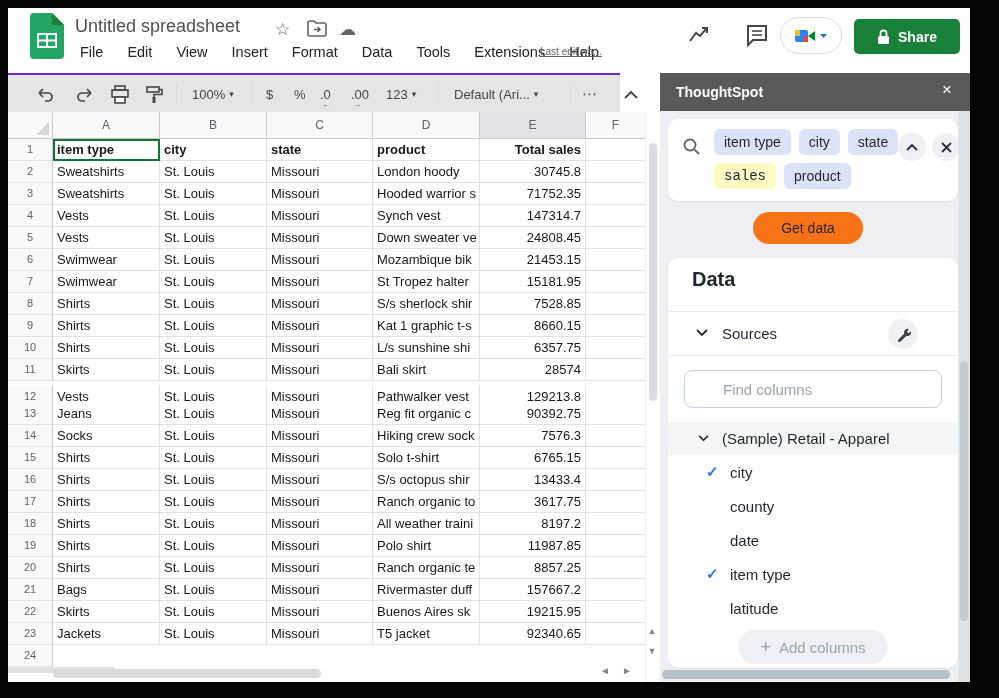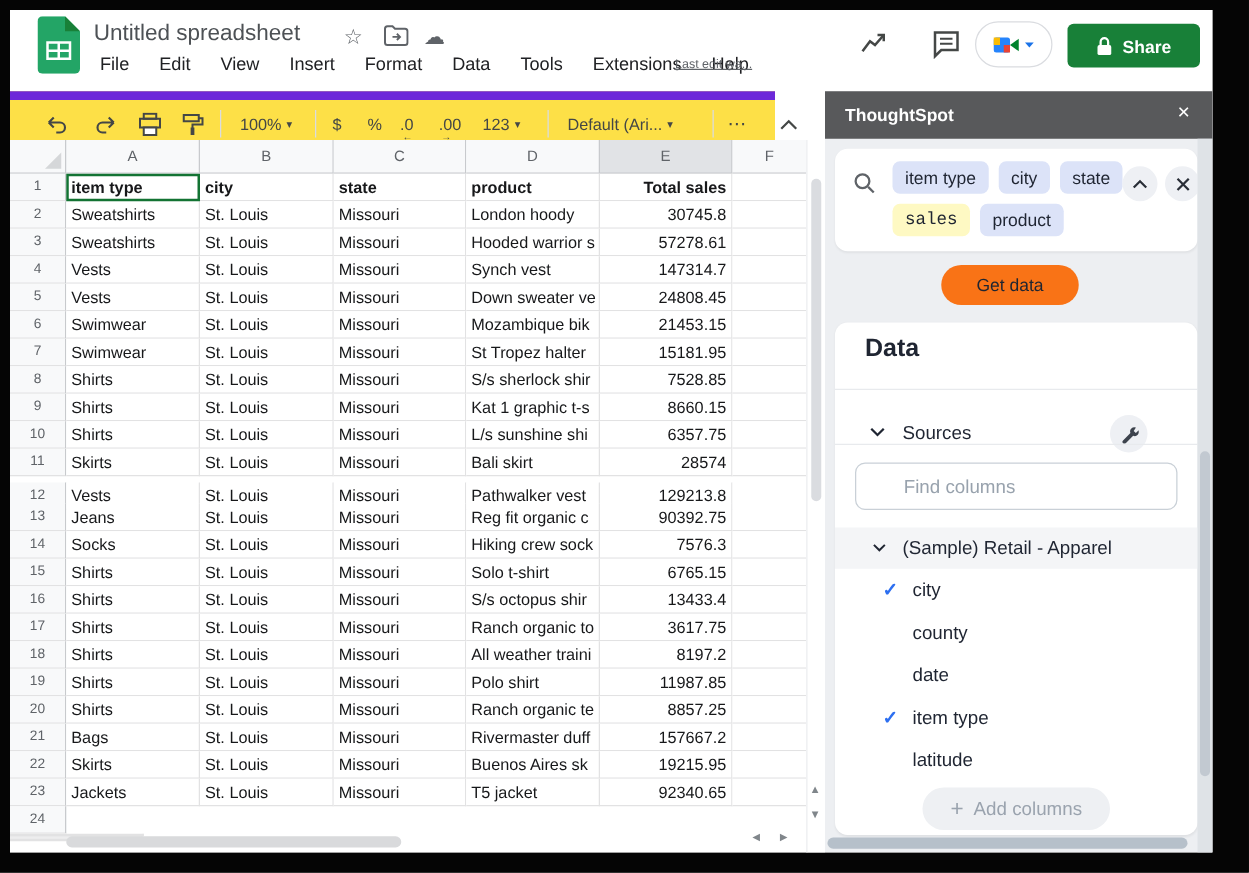--- a/index.html
+++ b/index.html
@@ -15,21 +15,21 @@
   #menu-bar{position:absolute;left:72px;top:36px;display:flex;gap:24px;font-size:14.5px;color:#202124;}
   .menu-item{cursor:pointer;}
   #last-edit{position:absolute;left:532px;top:38px;font-size:10px;color:#5f6368;text-decoration:underline;white-space:nowrap;}
   .hdr-ic{position:absolute;top:14px;cursor:pointer;}
   #meet-pill{position:absolute;left:772px;top:9px;width:62px;height:37px;border:1px solid #dadce0;border-radius:19px;
              display:flex;align-items:center;justify-content:center;gap:3px;background:#fff;cursor:pointer;box-sizing:border-box;}
   #share-btn{position:absolute;left:846px;top:11px;width:106px;height:35px;background:#188038;border-radius:5px;
              display:flex;align-items:center;justify-content:center;gap:8px;color:#fff;font-size:14px;font-weight:bold;cursor:pointer;}
 
   
-  #toolbar{position:absolute;left:0;top:65px;width:612px;height:39px;background:#fde047;border-top:7px solid #6d28d9;box-sizing:border-box;}
+  #toolbar{position:absolute;left:0;top:65px;width:612px;height:39px;background:#e5e5e5;border-top:2px solid #6d28d9;box-sizing:border-box;}
   .tb{position:absolute;top:0;height:38px;display:flex;align-items:center;color:#444746;cursor:pointer;}
   .tb-txt{font-size:13px;color:#444746;}
   .tb-sep{position:absolute;top:8px;width:1px;height:22px;background:#dadce0;}
   .caret{font-size:9px;color:#444746;margin-left:4px;}
   .numfmt{position:relative;font-size:13px;color:#444746;}
   .numfmt .sub{position:absolute;left:2px;bottom:-7px;font-size:8px;color:#444746;}
 
   
   #grid{position:absolute;left:0;top:104px;width:652px;height:570px;background:#fff;}
   .srow{position:absolute;left:0;height:22px;display:flex;}
@@ -64,21 +64,21 @@
   #chips{position:absolute;left:46px;top:10px;width:196px;display:flex;flex-wrap:wrap;gap:8px;}
   .chip{height:26px;line-height:26px;padding:0 10px;border-radius:6px;font-size:14px;color:#1f2532;background:#dce3f8;cursor:pointer;}
   .chip.measure{background:#fef9c3;font-family:Liberation Mono, monospace;}
   .circ-btn{position:absolute;top:14px;width:28px;height:28px;border-radius:50%;background:#eef0f4;
             display:flex;align-items:center;justify-content:center;cursor:pointer;color:#2a2f38;}
   #getdata-btn{position:absolute;left:93px;top:139px;width:110px;height:32px;border-radius:16px;background:#f97316;
                display:flex;align-items:center;justify-content:center;font-size:14px;color:#1f2532;cursor:pointer;}
   #data-card{left:8px;top:185px;width:290px;height:410px;}
   #data-heading{position:absolute;left:24px;top:10px;font-size:20px;font-weight:bold;color:#1f2532;}
   .pdivider{position:absolute;left:0;width:290px;height:1px;background:#e8eaed;}
-  #sources-row{position:absolute;left:0;top:67px;width:264px;height:44px;}
+  #sources-row{position:absolute;left:0;top:54px;width:264px;height:44px;}
   #sources-label{position:absolute;left:54px;top:13px;font-size:15px;color:#1f2532;}
   #wrench-btn{position:absolute;right:14px;top:7px;width:30px;height:30px;border-radius:50%;background:#eef0f4;
               display:flex;align-items:center;justify-content:center;cursor:pointer;}
   #find-input{position:absolute;left:16px;top:112px;width:258px;height:38px;border:1px solid #c9d0d7;border-radius:8px;
               box-sizing:border-box;font-size:15px;color:#1f2532;padding:0 8px 0 38px;outline:none;background:#fff;
               font-family:"Liberation Sans",sans-serif;}
   #find-input::placeholder{color:#98a2ad;}
   #source-row{position:absolute;left:0;top:164px;width:290px;height:33px;background:#f4f5f7;display:flex;align-items:center;cursor:pointer;}
   #source-name{margin-left:54px;font-size:15px;color:#1f2532;}
   .src-col{position:absolute;left:0;width:290px;height:34px;display:flex;align-items:center;cursor:pointer;}
@@ -250,21 +250,21 @@
             <div class="cell w-d">London hoody</div>
             <div class="cell w-e">30745.8</div>
             <div class="cell w-f"></div>
           </div>
           <div class="srow" style="top: 71px;">
             <div class="rowhdr">3</div>
             <div class="cell w-a">Sweatshirts</div>
             <div class="cell w-b">St. Louis</div>
             <div class="cell w-c">Missouri</div>
             <div class="cell w-d">Hooded warrior s</div>
-            <div class="cell w-e">57278.61</div>
+            <div class="cell w-e">71752.35</div>
             <div class="cell w-f"></div>
           </div>
           <div class="srow" style="top: 93px;">
             <div class="rowhdr">4</div>
             <div class="cell w-a">Vests</div>
             <div class="cell w-b">St. Louis</div>
             <div class="cell w-c">Missouri</div>
             <div class="cell w-d">Synch vest</div>
             <div class="cell w-e">147314.7</div>
             <div class="cell w-f"></div>

